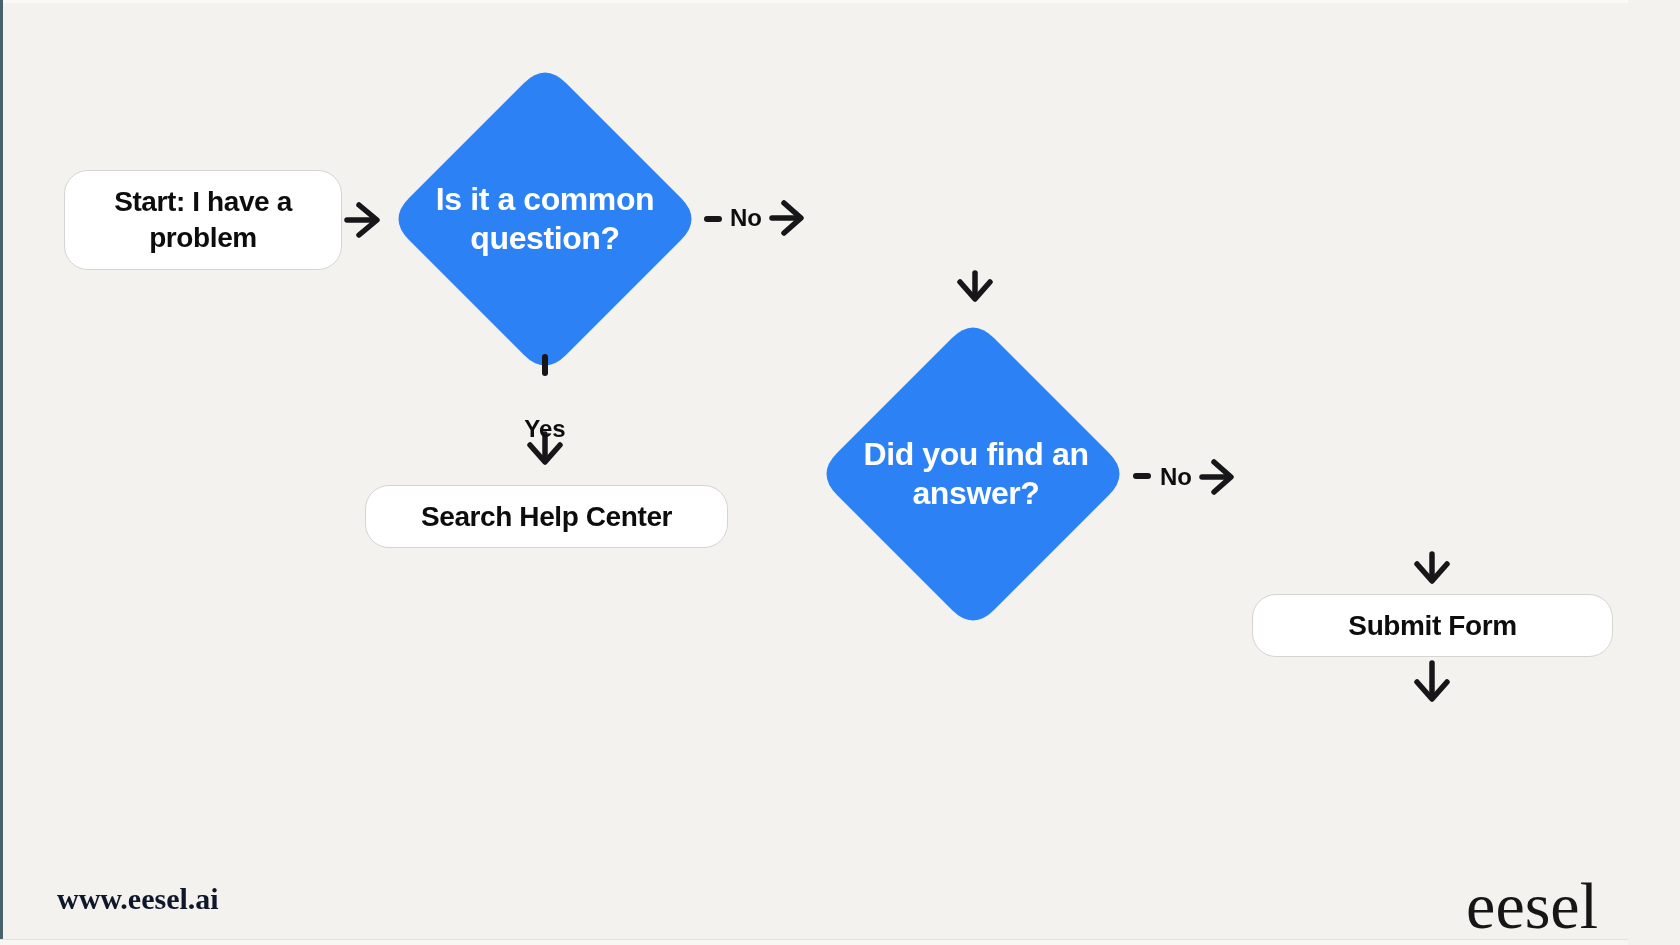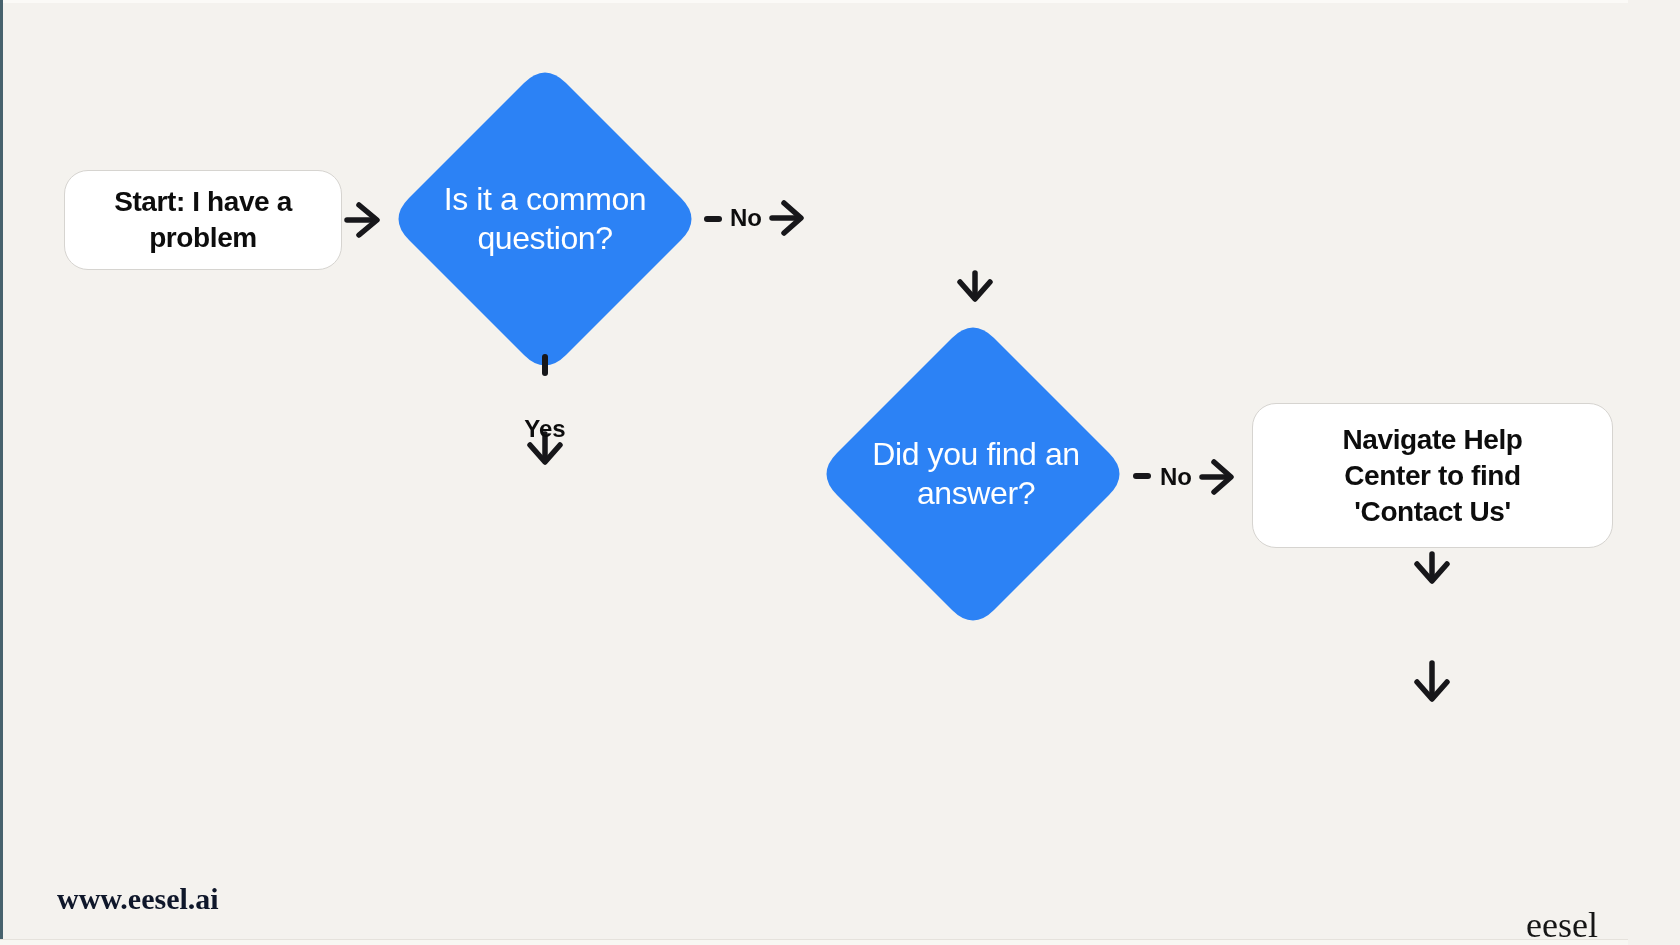--- a/index.html
+++ b/index.html
@@ -16,21 +16,21 @@
   .frame-bottom{position:absolute;left:0;bottom:0;width:1680px;height:6px;background:#f8f7f3;border-top:1px solid #e5e2dc;}
   svg.wires{position:absolute;left:0;top:0;width:1680px;height:945px;}
   .box{
     position:absolute;display:flex;align-items:center;justify-content:center;
     background:var(--node-fill);border:1.5px solid var(--node-border);border-radius:24px;
     color:var(--text);font-weight:bold;font-size:28px;line-height:36px;
     text-align:center;white-space:pre-line;letter-spacing:-0.4px;
   }
   .dlabel{
     position:absolute;display:flex;align-items:center;justify-content:center;
-    color:var(--decision-text);font-weight:normal;font-size:32px;line-height:39px;
+    color:var(--decision-text);font-weight:bold;font-size:32px;line-height:39px;
     text-align:center;white-space:pre-line;letter-spacing:-0.4px;
   }
   .elabel{
     position:absolute;display:flex;align-items:center;justify-content:center;
     color:var(--text);font-weight:bold;font-size:24px;line-height:28px;height:28px;
   }
   .n-start{left:64px;top:170px;width:278px;height:100px;}
   .n-forum{left:823px;top:162px;width:340px;height:105px;}
   .n-help{left:365px;top:485px;width:363px;height:63px;}
   .n-navigate{left:1252px;top:403px;width:361px;height:145px;}
@@ -39,22 +39,22 @@
   .d-common{left:395px;top:177px;width:300px;height:84px;}
   .d-answer{left:826px;top:432px;width:300px;height:84px;}
   .e-no1{left:716px;top:204px;width:60px;}
   .e-yes{left:505px;top:415px;width:80px;}
   .e-no2{left:1146px;top:463px;width:60px;}
   .footer-url{
     position:absolute;left:57px;top:882px;
     font-family:"Liberation Serif",serif;font-weight:bold;font-size:30px;color:#0f172a;
   }
   .brand{
-    position:absolute;right:30px;top:904px;
-    font-family:"Liberation Serif",serif;font-weight:normal;font-size:36px;color:#161616;letter-spacing:0px;text-align:center;
+    position:absolute;right:30px;top:868px;
+    font-family:"Liberation Serif",serif;font-weight:normal;font-size:66px;color:#161616;letter-spacing:0px;text-align:center;
   }
 </style>
 </head>
 <body>
 
 <div class="canvas">
 
   <svg class="wires" viewBox="0 0 1680 945">
 
     <path d="M566 83 L681 198 Q702 219 681 240 L566 355 Q545 376 524 355 L409 240 Q388 219 409 198 L524 83 Q545 62 566 83 Z" style="fill:var(--decision-fill);stroke:none;"></path>
@@ -90,23 +90,22 @@
       </g>
       <g>
         <path d="M1432 663 V693"></path>
           <path d="M1417 682 L1432 699 L1447 682"></path>
       </g>
     </g>
   </svg>
 
   <div class="box n-start">Start: I have a
 problem</div>
-  <div class="box n-navigate">Navigate Help
-Center to find
-'Contact Us'</div>
+  <div class="box n-help">Search Help Center</div>
+  <div class="box n-submit">Submit Form</div>
 
   <div class="dlabel d-common">Is it a common
 question?</div>
   <div class="dlabel d-answer">Did you find an
 answer?</div>
 
   <div class="elabel e-no1">No</div>
   <div class="elabel e-yes">Yes</div>
   <div class="elabel e-no2">No</div>
 

